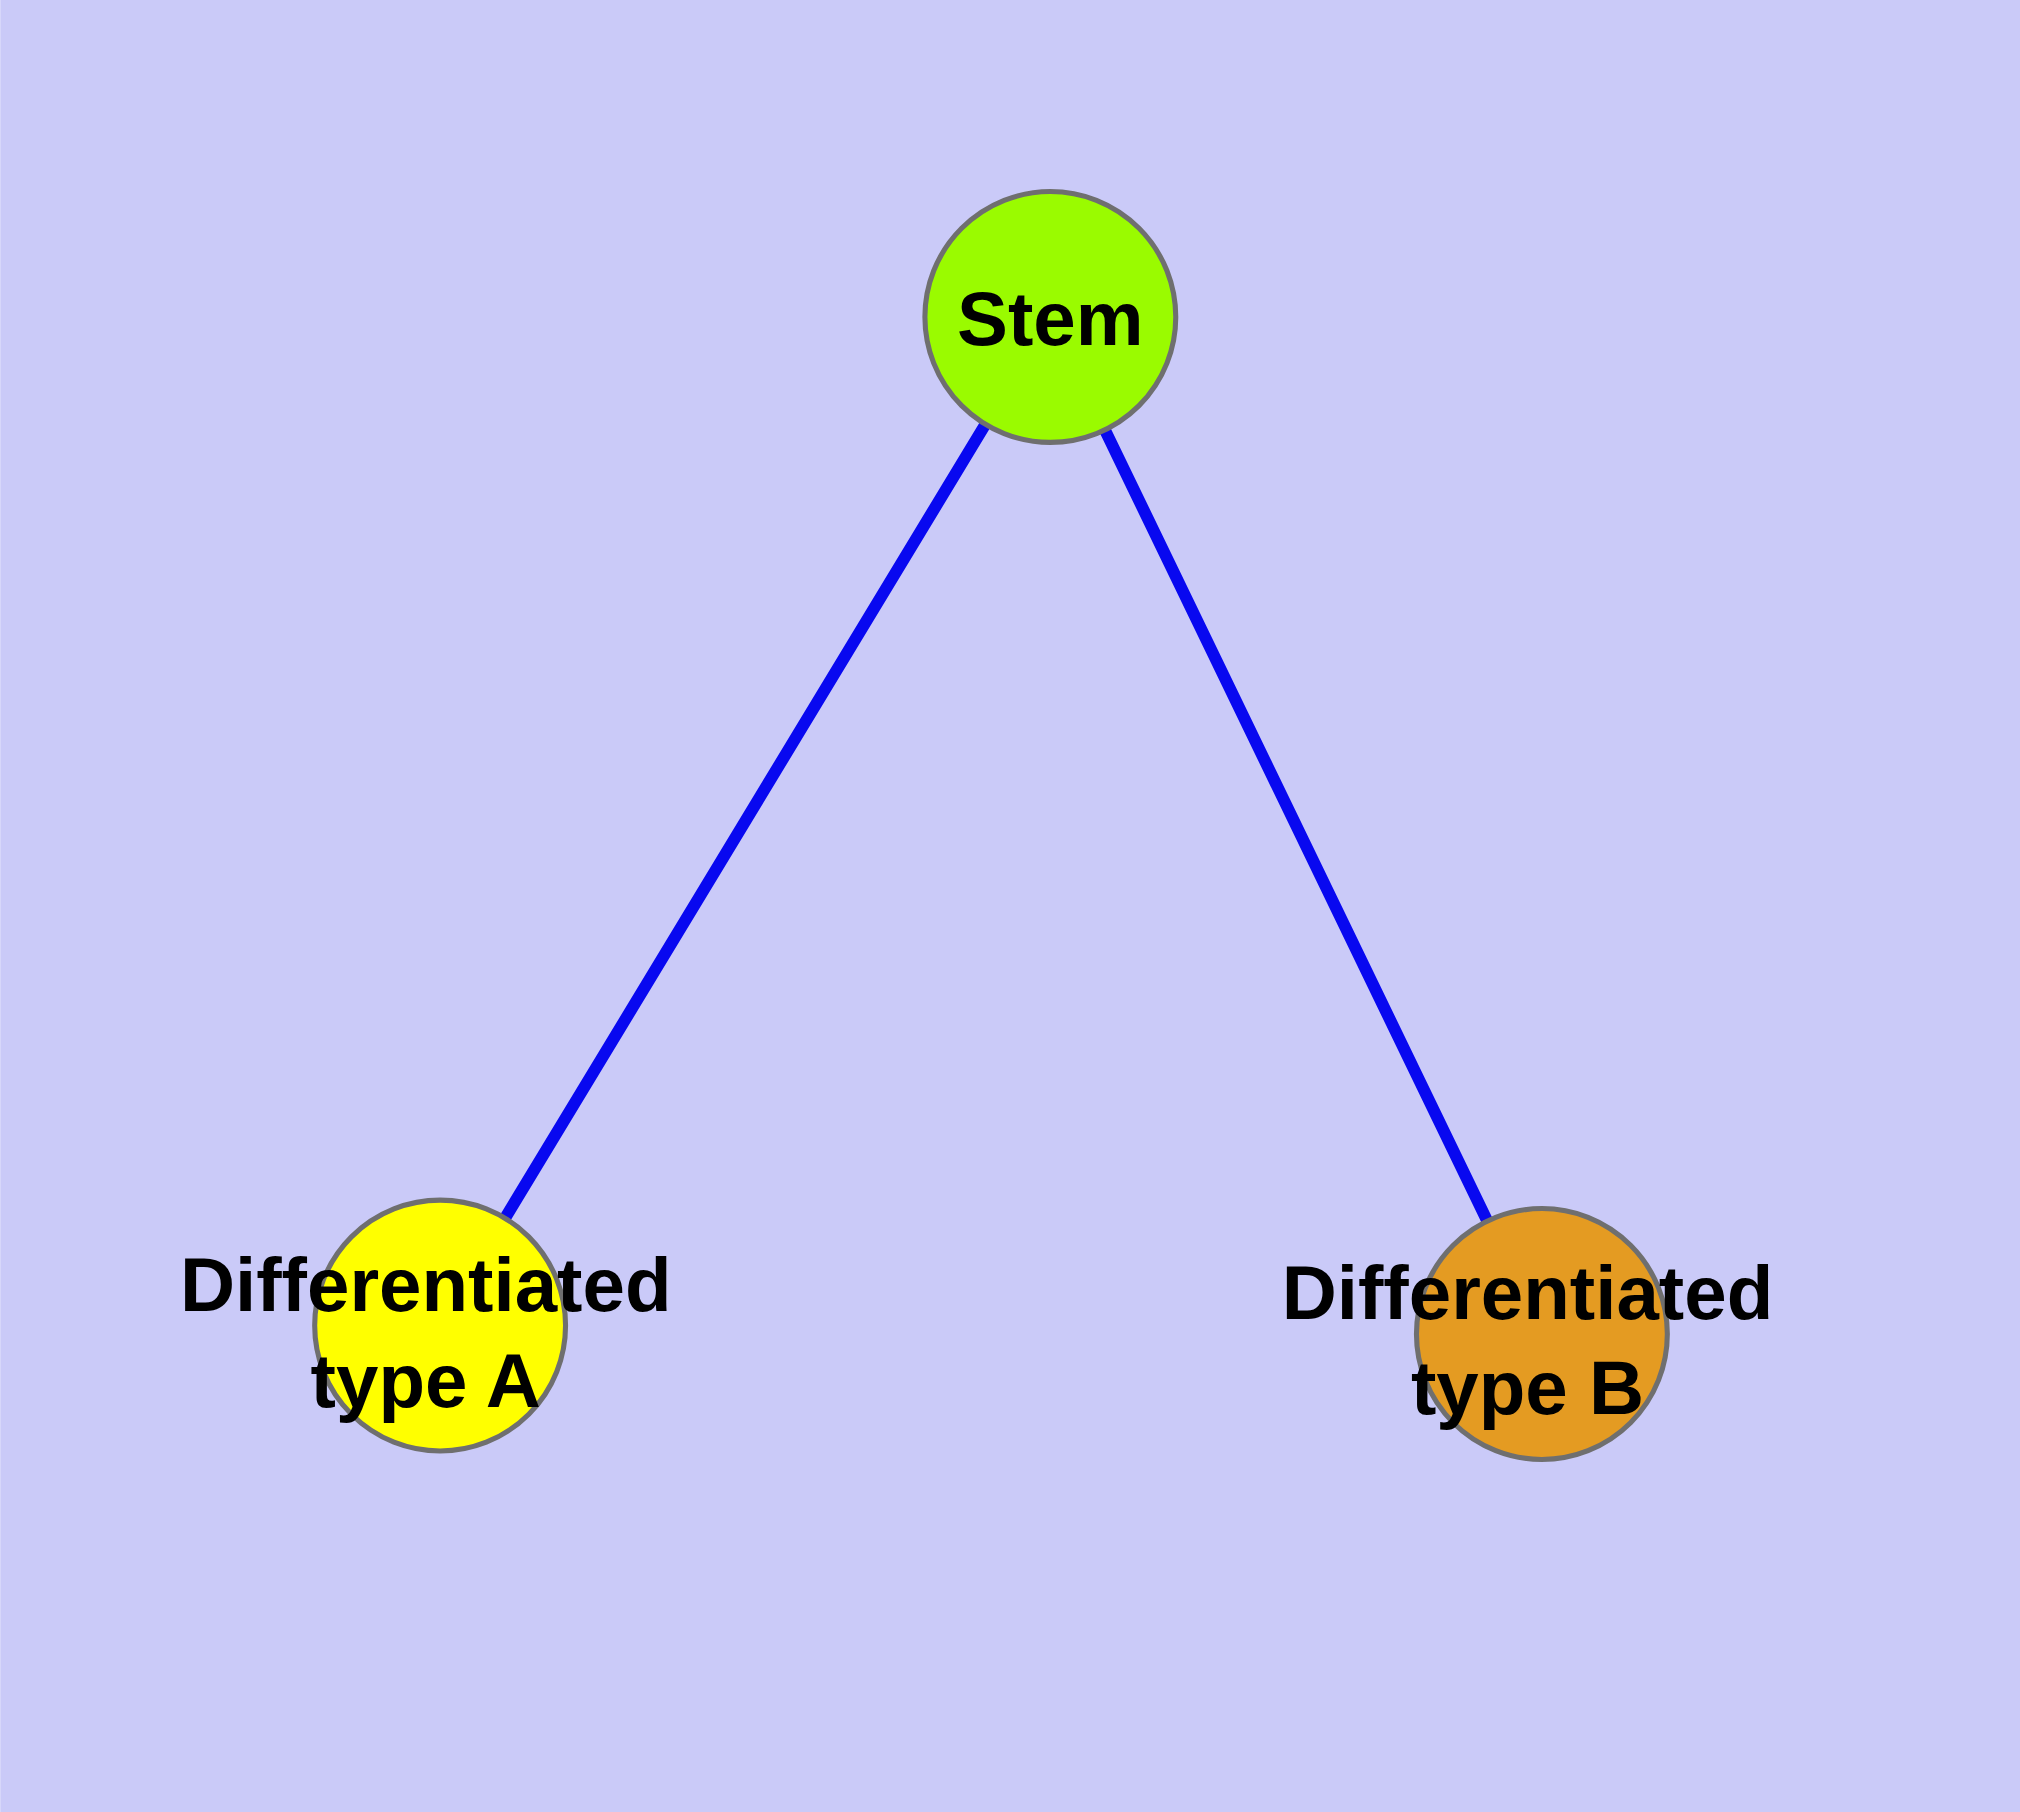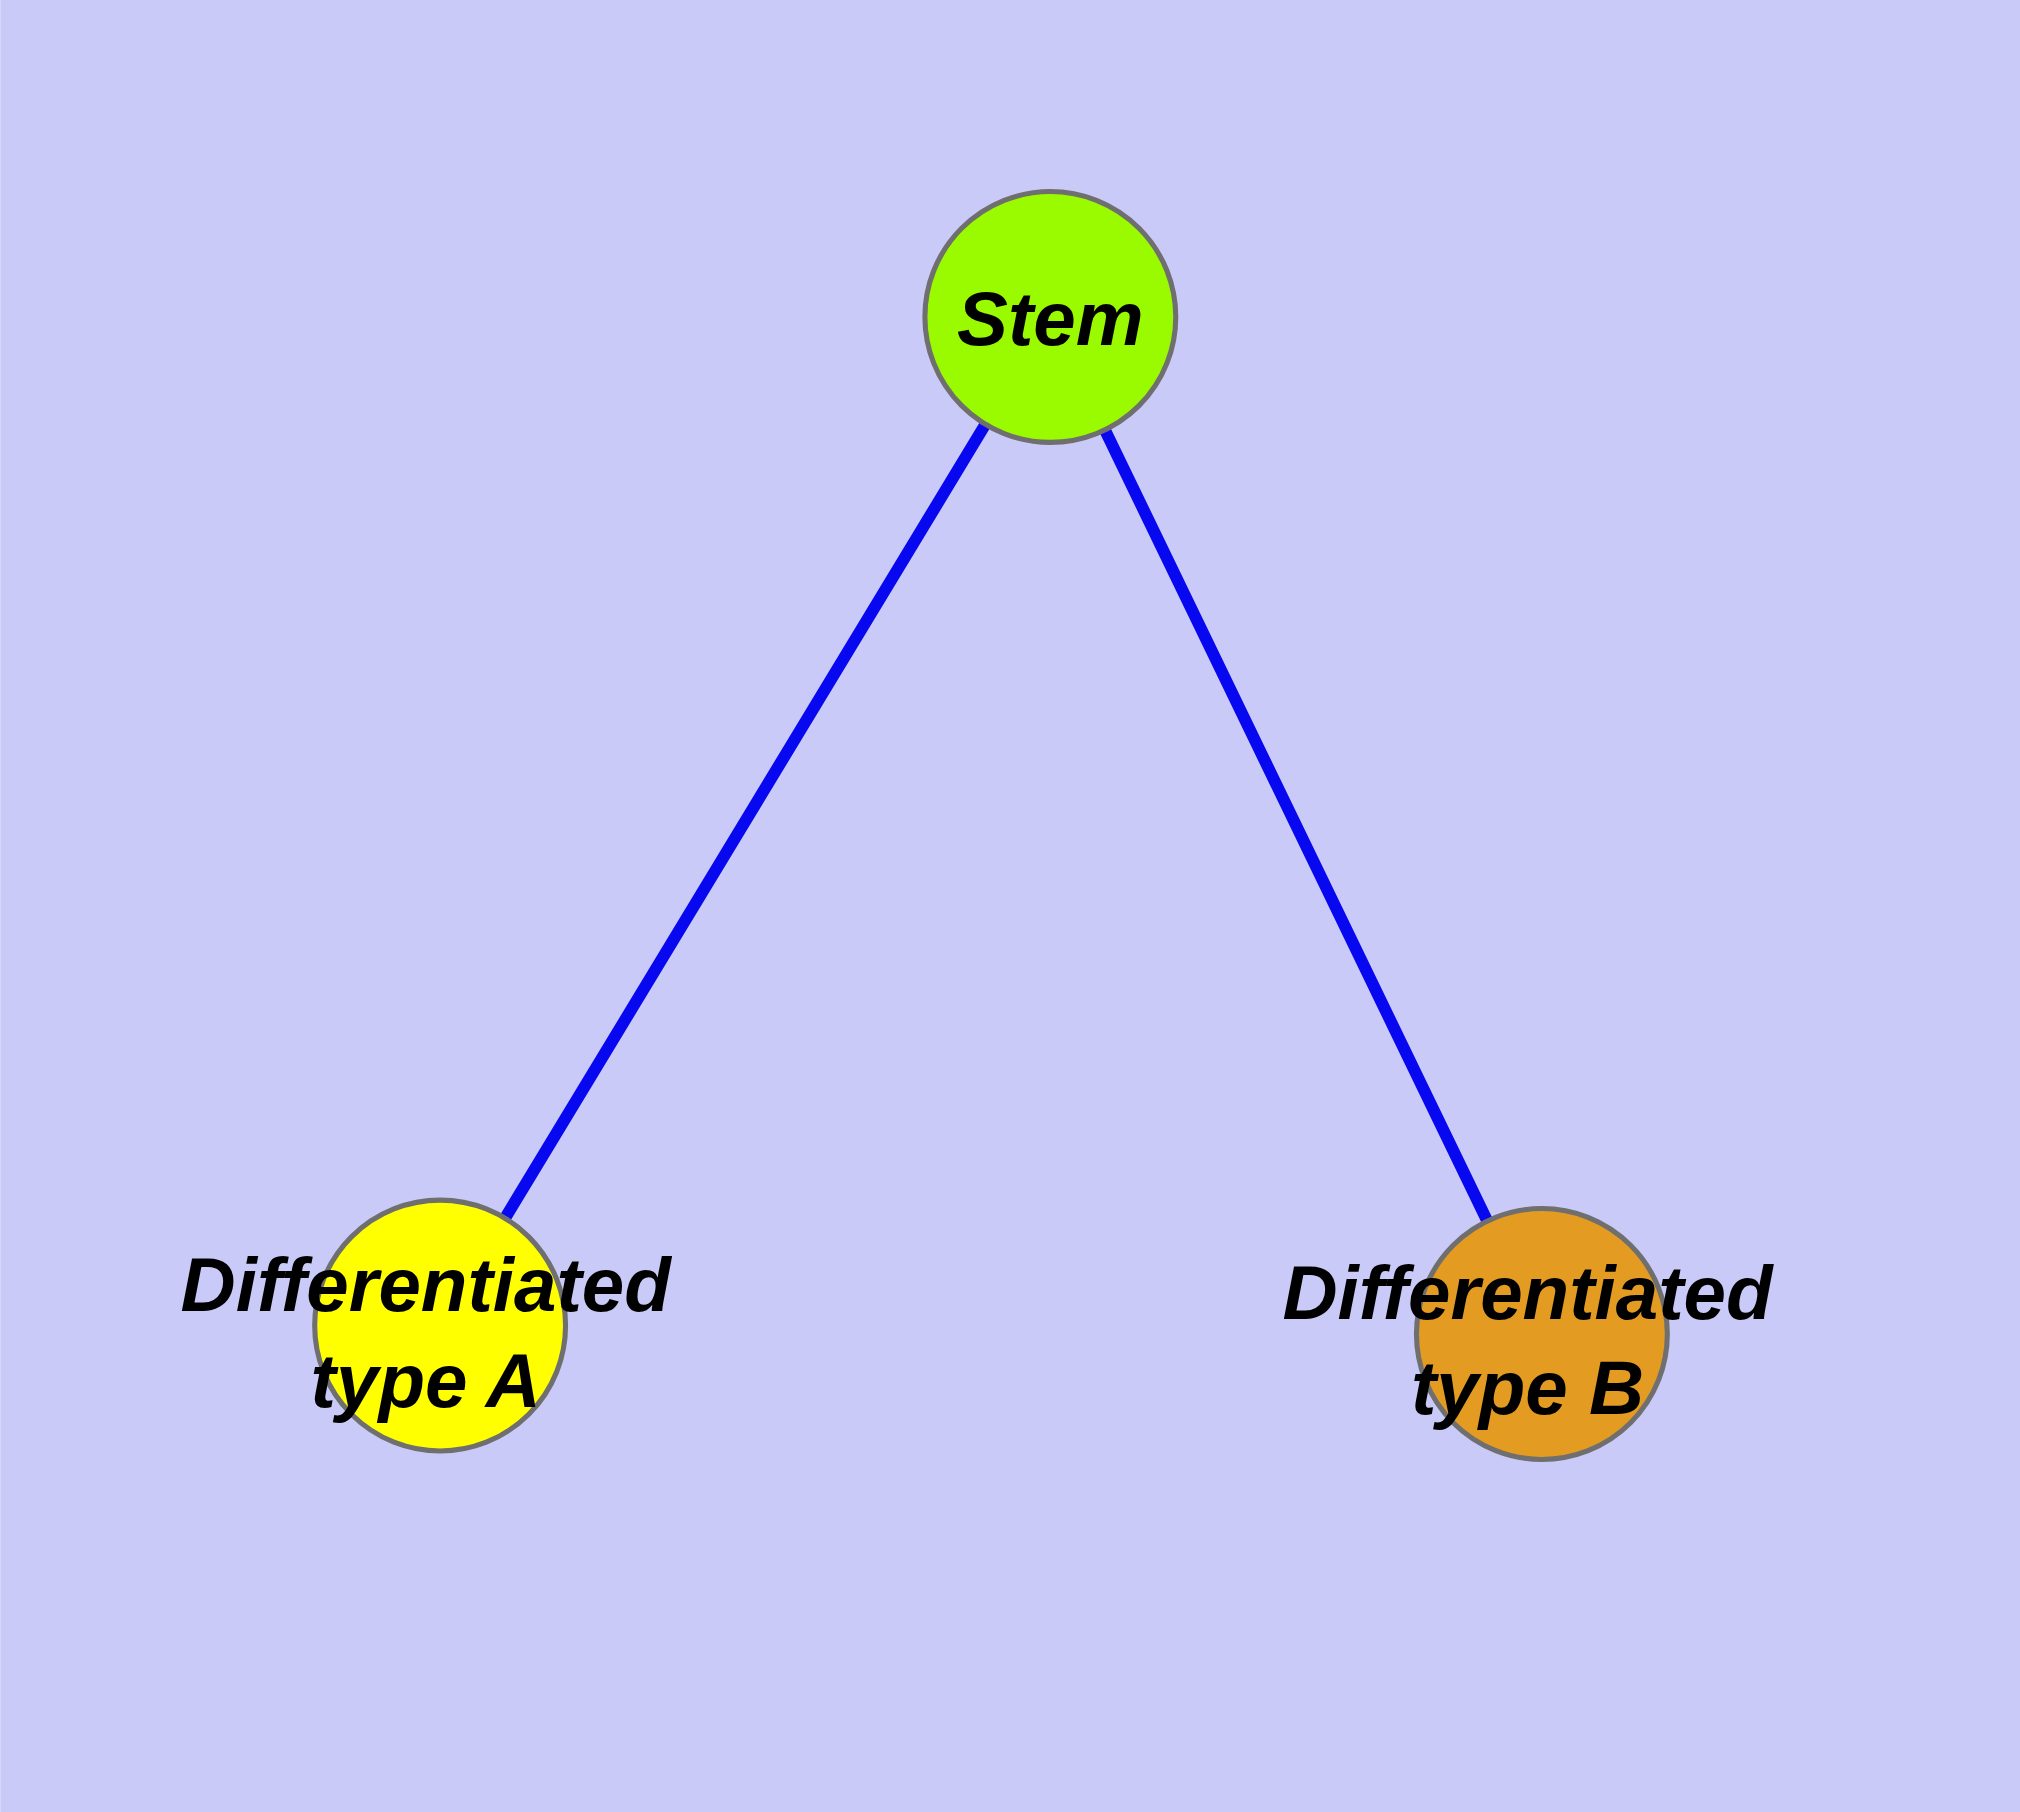--- a/index.html
+++ b/index.html
@@ -7,21 +7,20 @@
     padding: 0;
     width: 2021px;
     height: 1812px;
     overflow: hidden;
     font-family: "Liberation Sans", sans-serif;
   }
   .stage {
     position: relative;
     width: 2021px;
     height: 1664px;
-    font-style: italic;
   }
   svg { display: block; }
   .node-circle { stroke-width: 6px; }
   .edge-line { stroke-width: 14px; stroke-linecap: round; }
   .node-label {
     font-family: "Liberation Sans", sans-serif;
     font-weight: bold;
     font-size: 90px;
     text-anchor: middle;
   }

